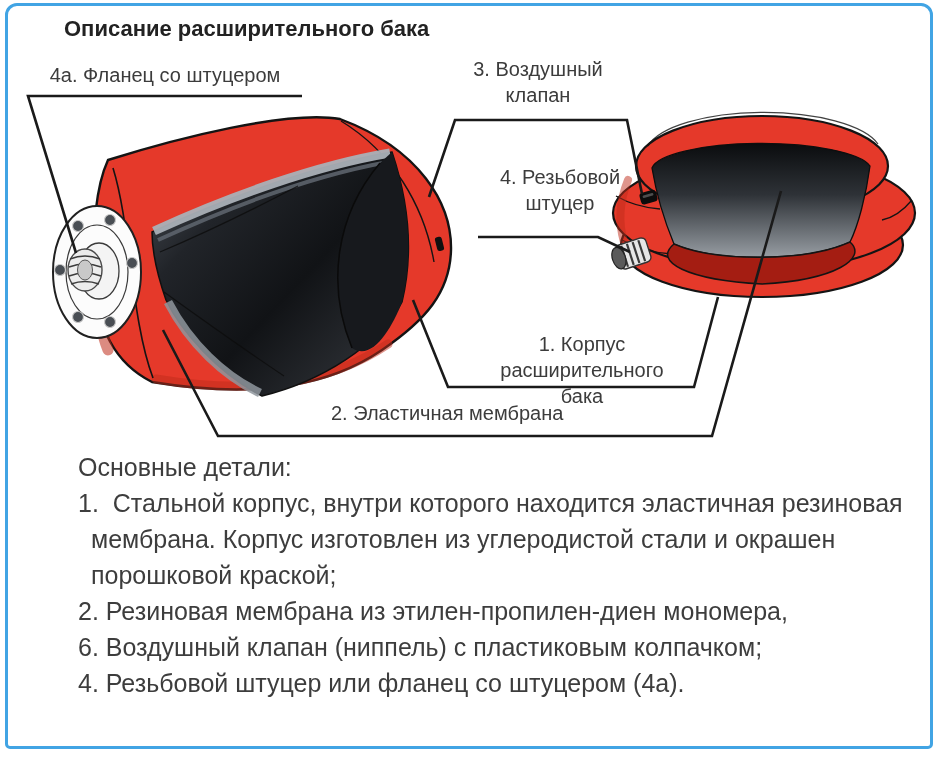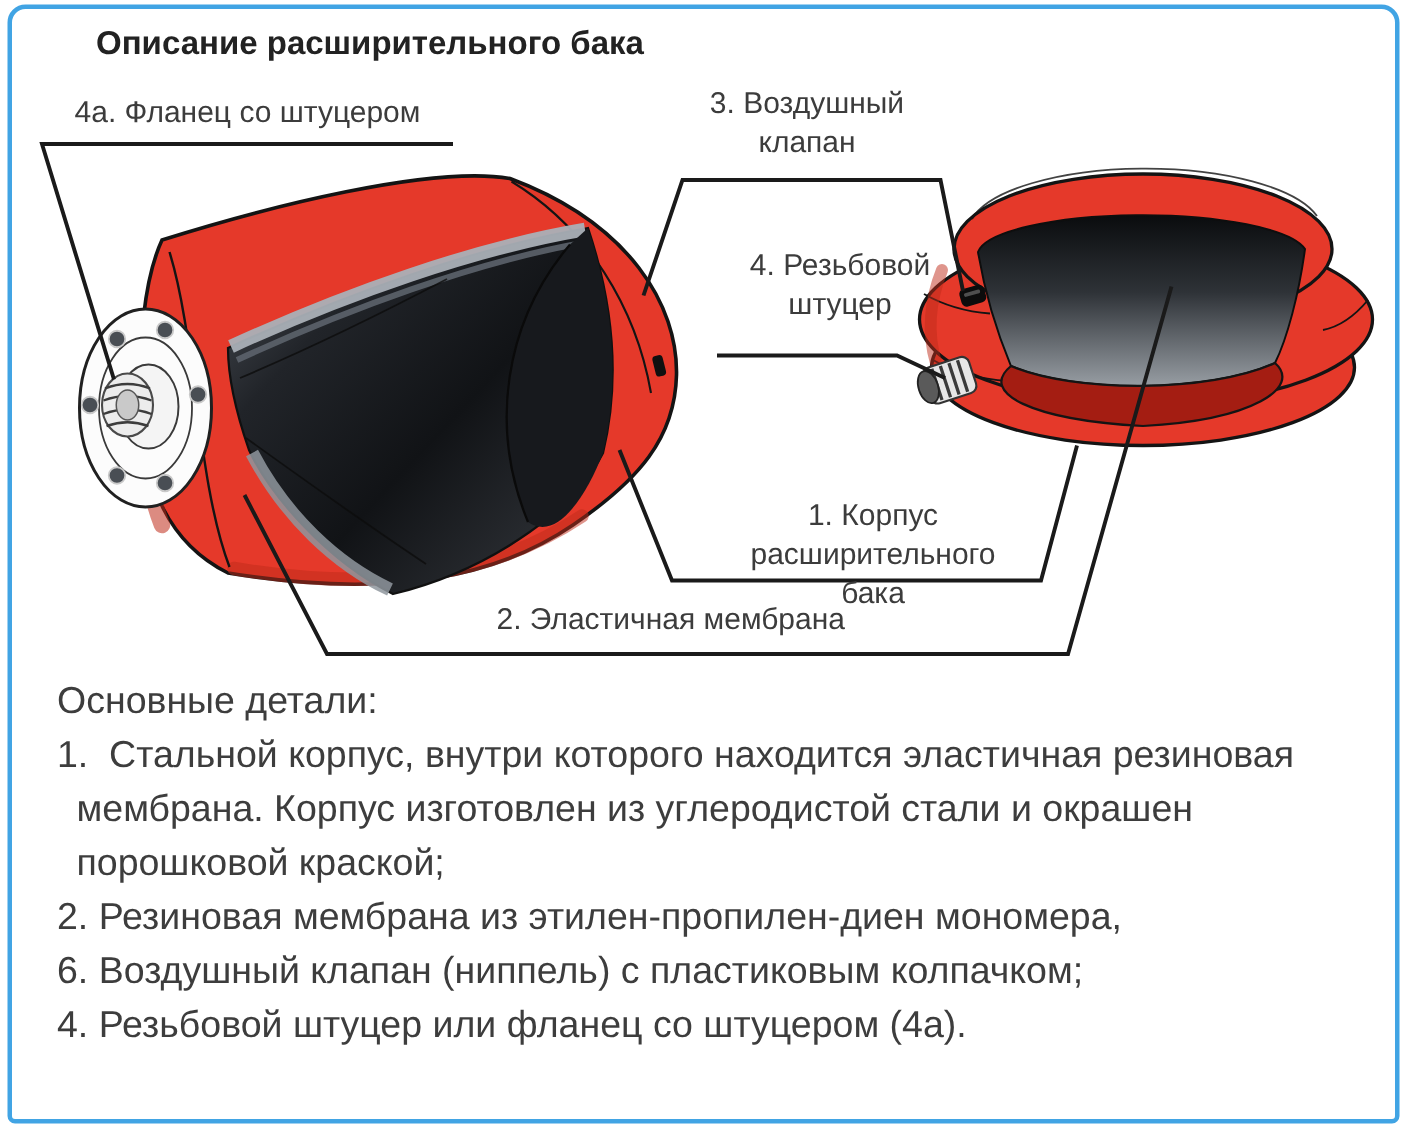--- a/index.html
+++ b/index.html
@@ -23,21 +23,21 @@
   }
   .callout.flange{left:28px;top:62px;width:274px;}
   .callout.valve{left:449px;top:56px;width:178px;}
   .callout.fitting{left:476px;top:164px;width:168px;}
   .callout.body{left:456px;top:300px;width:252px;margin-top:31px;}
   .callout.membrane{left:331px;top:400px;width:auto;white-space:nowrap;text-align:left;}
   .notes{
     position:absolute;left:38px;top:449px;width:880px;
     font-size:25px;line-height:36px;color:#3d3d3d;
   }
-  .note-line{white-space:pre;}
+  .note-line{white-space:pre;margin-left:40px;}
   .note-line.cont{padding-left:13px;}
 </style>
 </head>
 <body>
 
 <div id="stage">
   <div id="frame"></div>
 
   <svg id="diagram-svg" width="944" height="758" viewBox="0 0 944 758">
     <defs>

